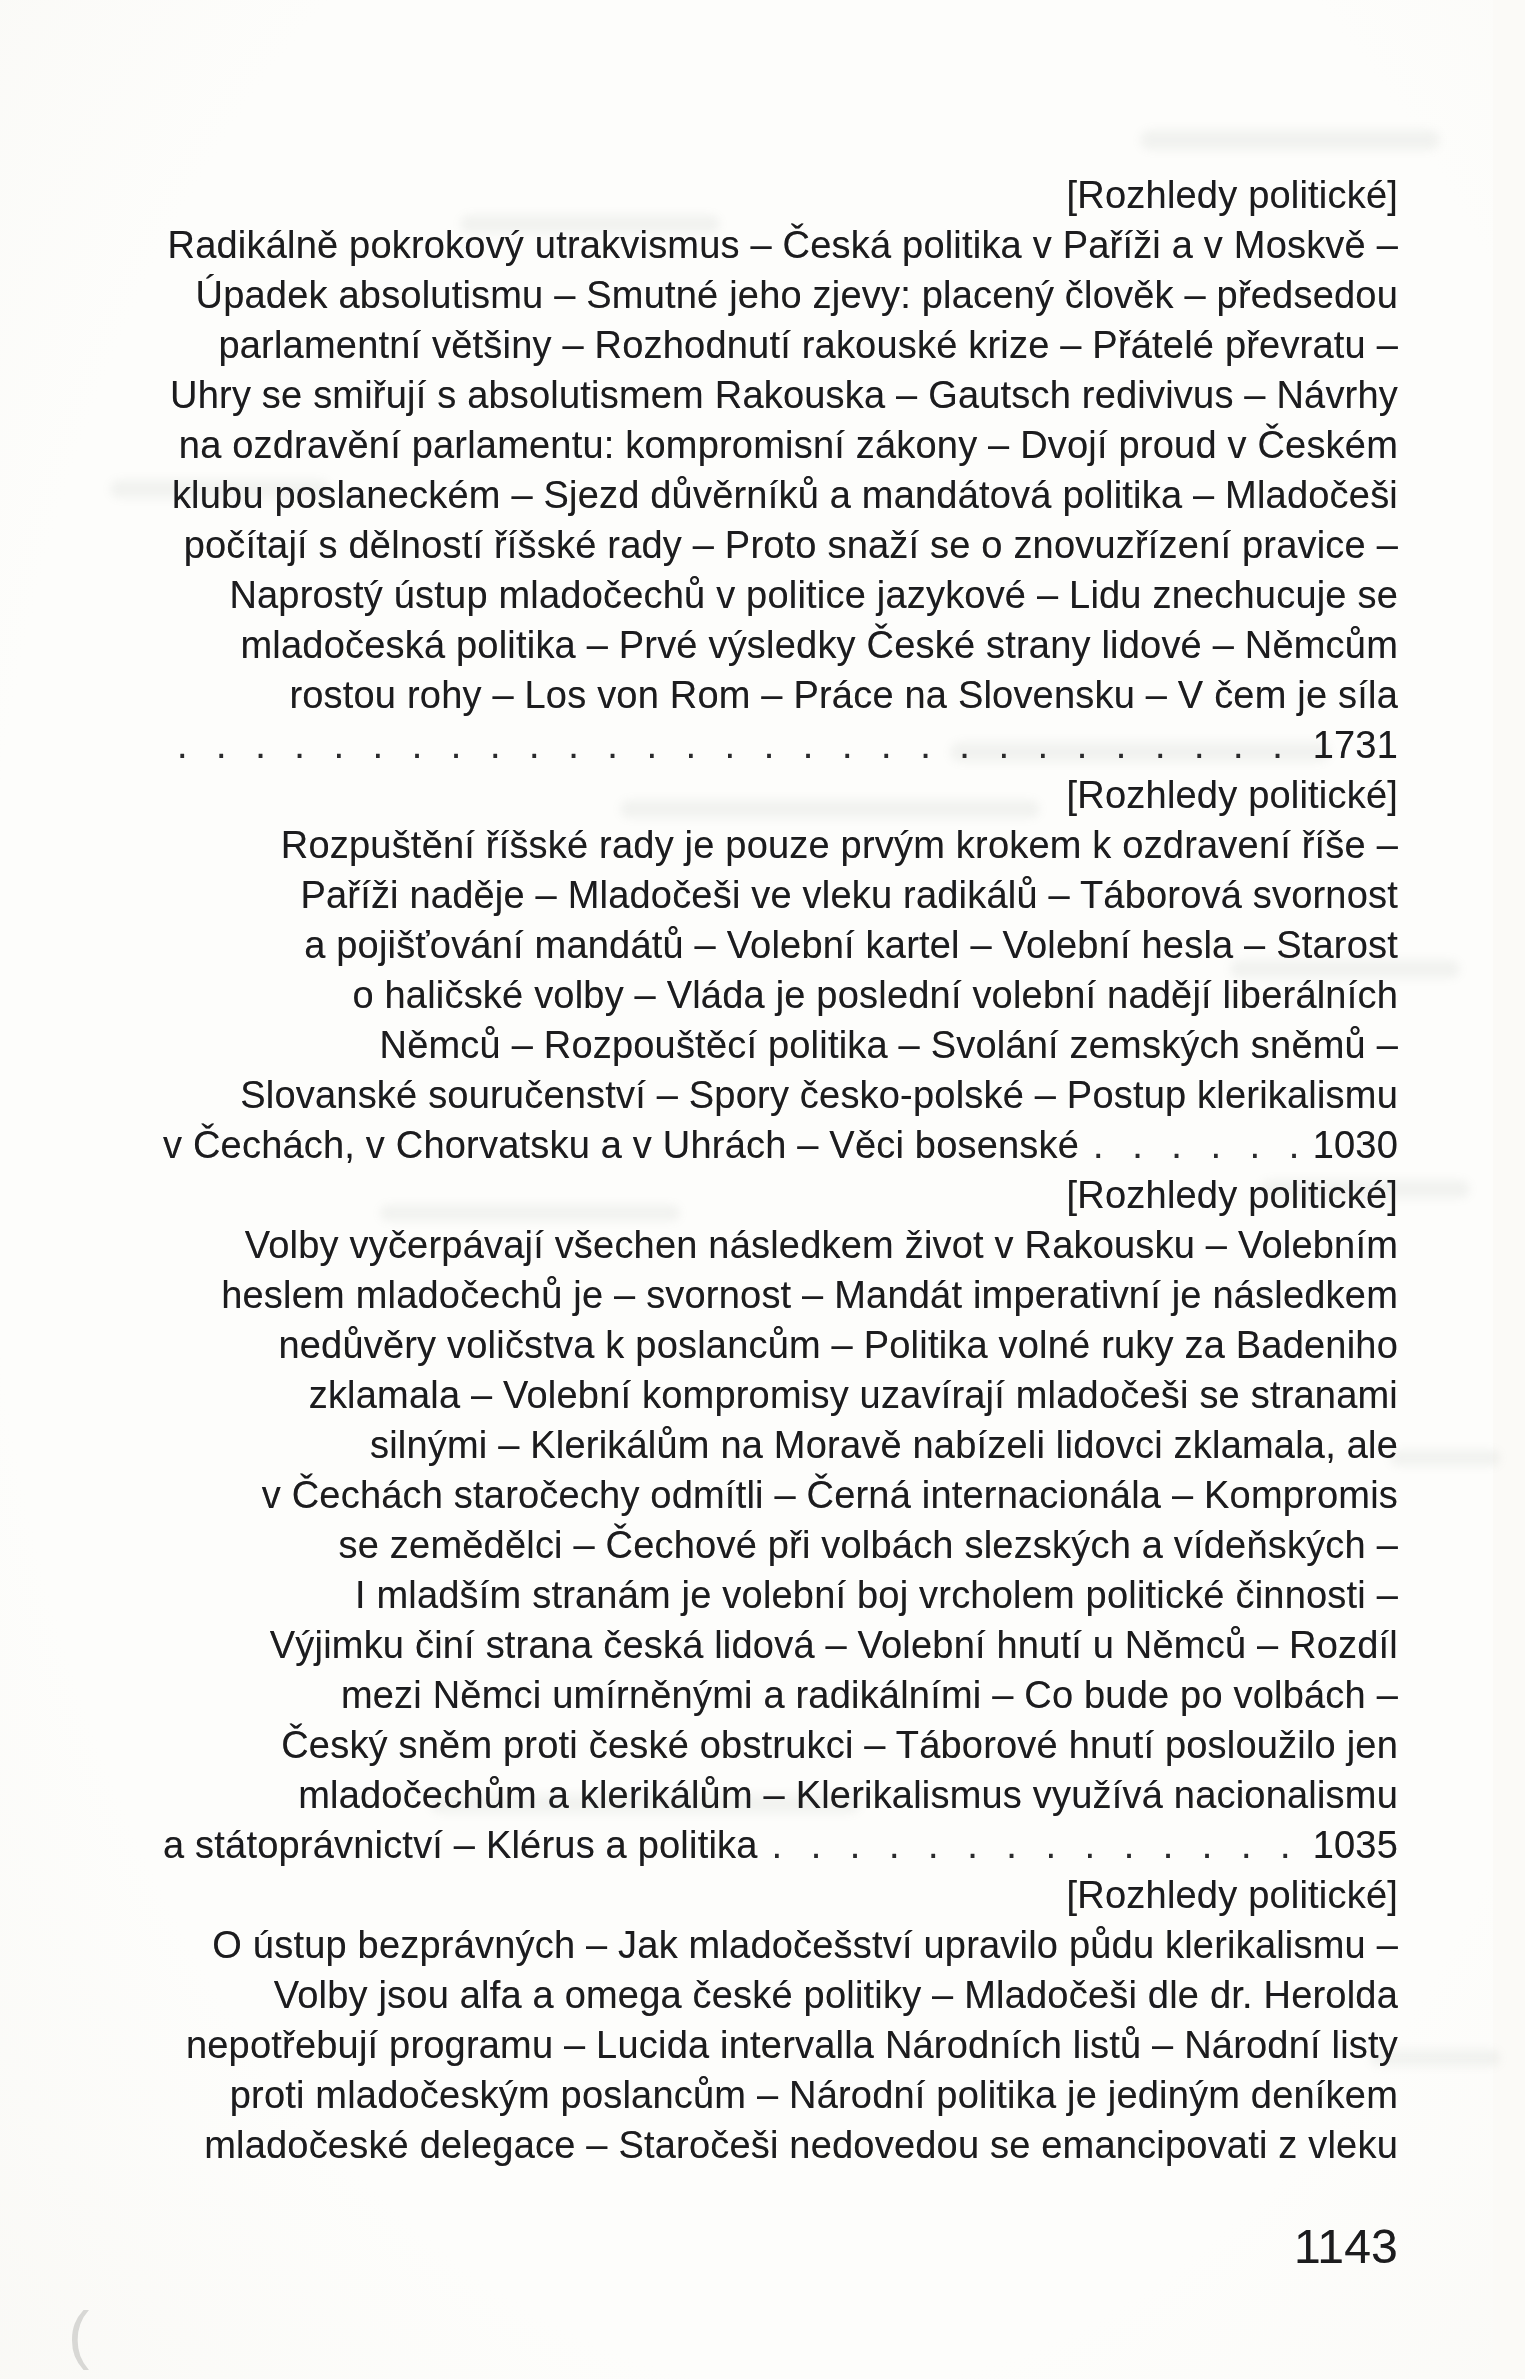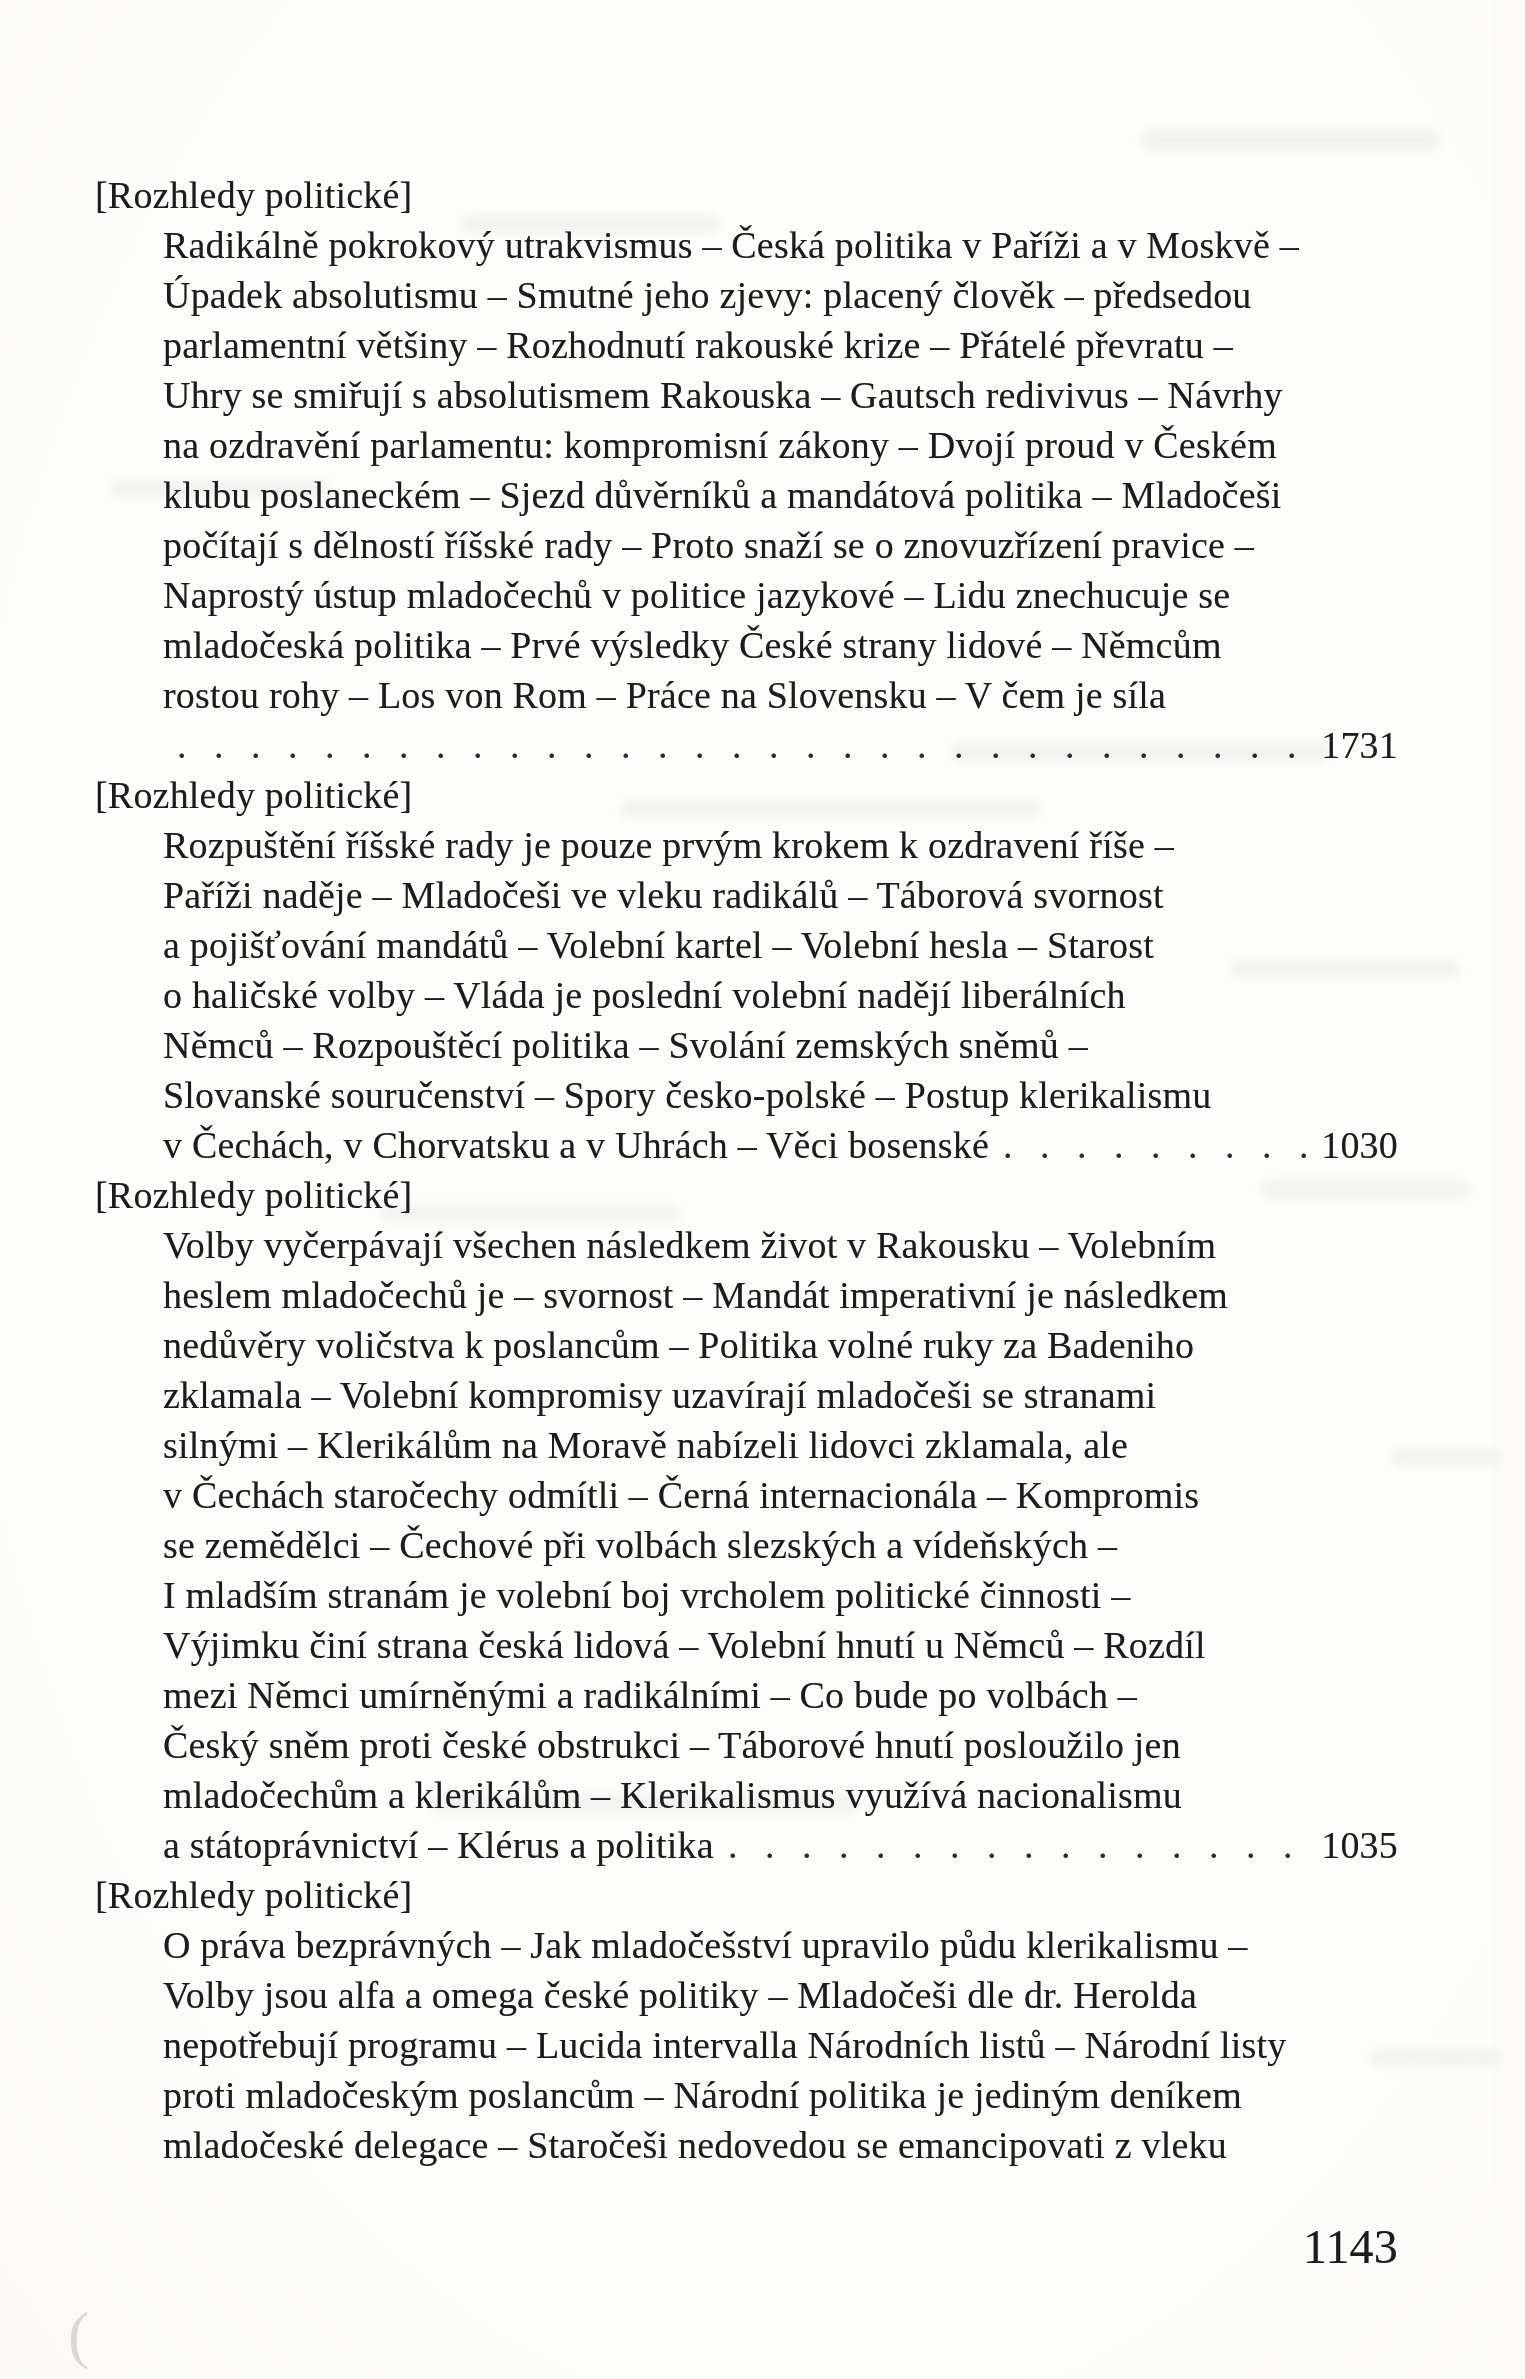--- a/index.html
+++ b/index.html
@@ -10,24 +10,25 @@
     overflow: hidden;
     background: #fbfaf7;
   }
   .page {
     position: relative;
     width: 1493px;
     height: 2379px;
     background:
       radial-gradient(ellipse 1400px 2200px at 55% 45%, #fdfdfb 60%, #f7f6f2 100%);
     color: #1c1c1e;
-    font-family: Liberation Serif, serif;
+    font-family: Liberation Sans, sans-serif;
     font-size: 38px;
     line-height: 50px;
     letter-spacing: 0.2px;
+    text-align: right;
   }
   .toc {
     position: absolute;
     top: 170px;
     left: 0;
     right: 0;
   }
   .toc-heading {
     margin-left: 95px;
     margin-right: 95px;
@@ -149,21 +150,21 @@
         <div class="toc-line">Český sněm proti české obstrukci – Táborové hnutí posloužilo jen</div>
         <div class="toc-line">mladočechům a klerikálům – Klerikalismus využívá nacionalismu</div>
         <div class="toc-line toc-line-last">
           <span class="line-text">a státoprávnictví – Klérus a politika</span>
           <span class="leader"></span>
           <span class="page-ref">1035</span>
         </div>
       </div>
       <div class="toc-entry">
         <div class="toc-heading">[Rozhledy politické]</div>
-        <div class="toc-line">O práva bezprávných – Jak mladočešství upravilo půdu klerikalismu –</div>
+        <div class="toc-line">O ústup bezprávných – Jak mladočešství upravilo půdu klerikalismu –</div>
         <div class="toc-line">Volby jsou alfa a omega české politiky – Mladočeši dle dr. Herolda</div>
         <div class="toc-line">nepotřebují programu – Lucida intervalla Národních listů – Národní listy</div>
         <div class="toc-line">proti mladočeským poslancům – Národní politika je jediným deníkem</div>
         <div class="toc-line">mladočeské delegace – Staročeši nedovedou se emancipovati z vleku</div>
       </div>
     </main>
 
   <div class="footer-number">1143</div>
 
   <span class="corner-artifact">(</span>

